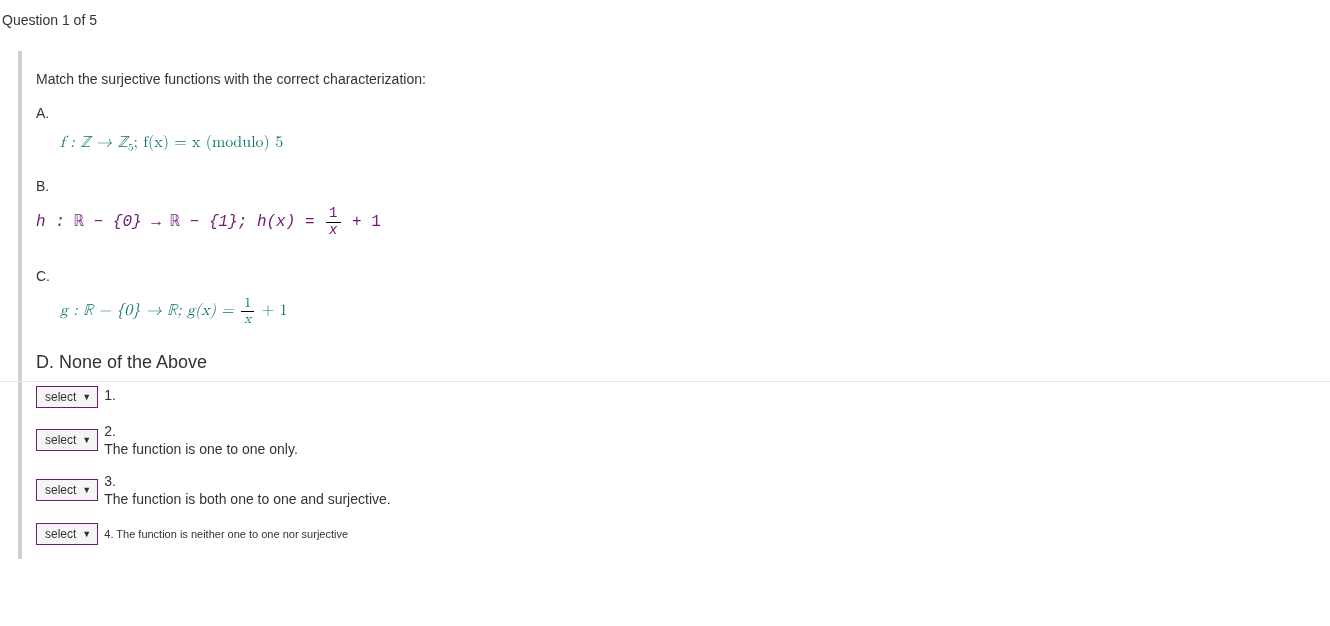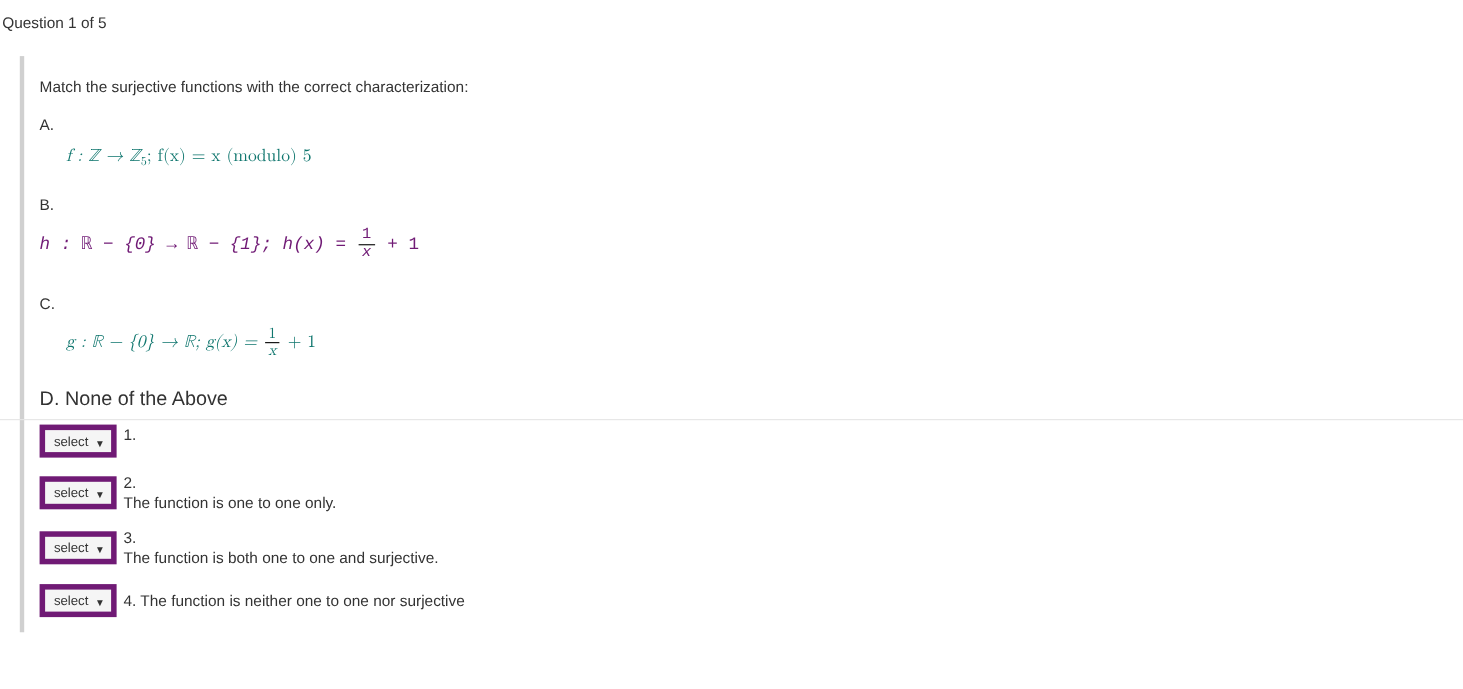--- a/index.html
+++ b/index.html
@@ -73,22 +73,22 @@
       align-items: flex-start;
       margin-bottom: 14px;
     }
     .match-row-single {
       display: flex;
       align-items: center;
       margin-bottom: 14px;
     }
     .select-box {
       display: inline-flex;
-      align-items: flex-end;
-      border: 5px solid #701a75;
+      align-items: center;
+      border: 1px solid #701a75;
       background: #f5f5f5;
       padding: 3px 6px 3px 8px;
       font-size: 12px;
       color: #333;
       cursor: pointer;
       margin-right: 6px;
       min-width: 62px;
       justify-content: space-between;
       align-self: center;
     }
@@ -107,21 +107,21 @@
       font-size: 14px;
       color: #333;
       line-height: 1.3;
     }
     .match-description {
       font-size: 14px;
       color: #333;
       line-height: 1.3;
     }
     .match-inline {
-      font-size: 14px;
+      font-size: 11px;
       color: #333;
     }
     .math-italic {
       font-style: italic;
     }
     .frac {
       display: inline-block;
       vertical-align: middle;
       text-align: center;
       font-size: 14px;

